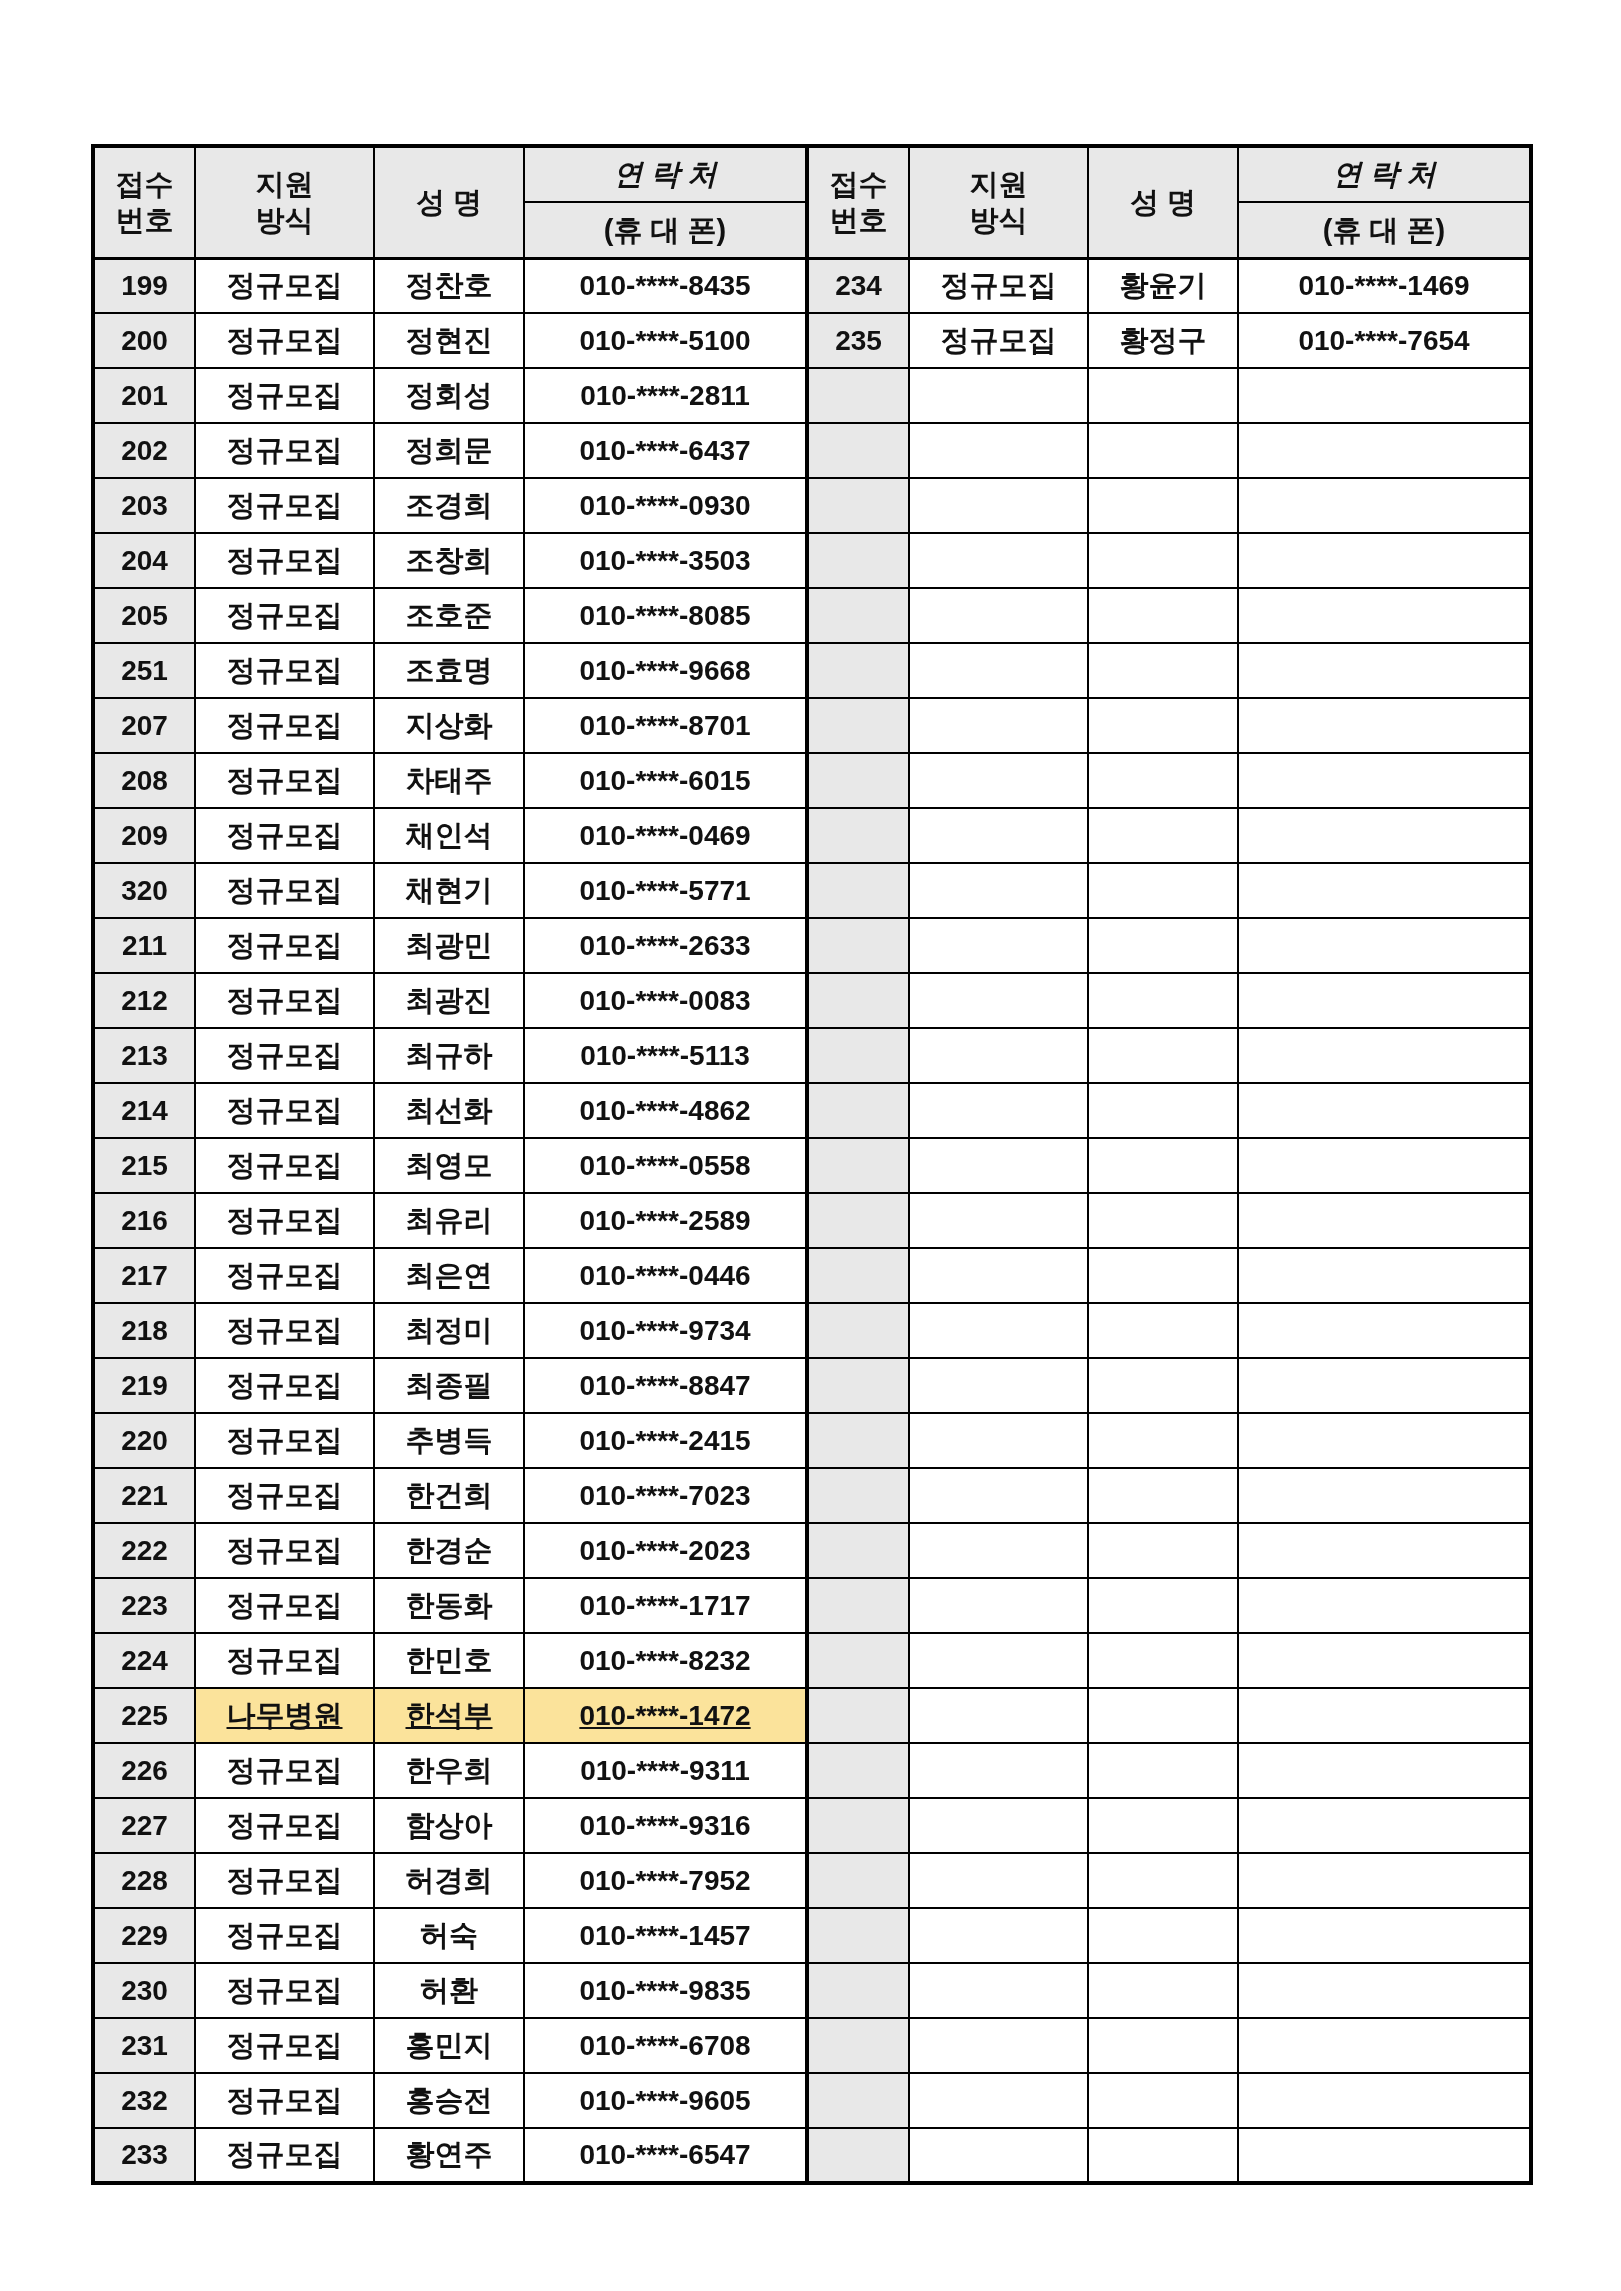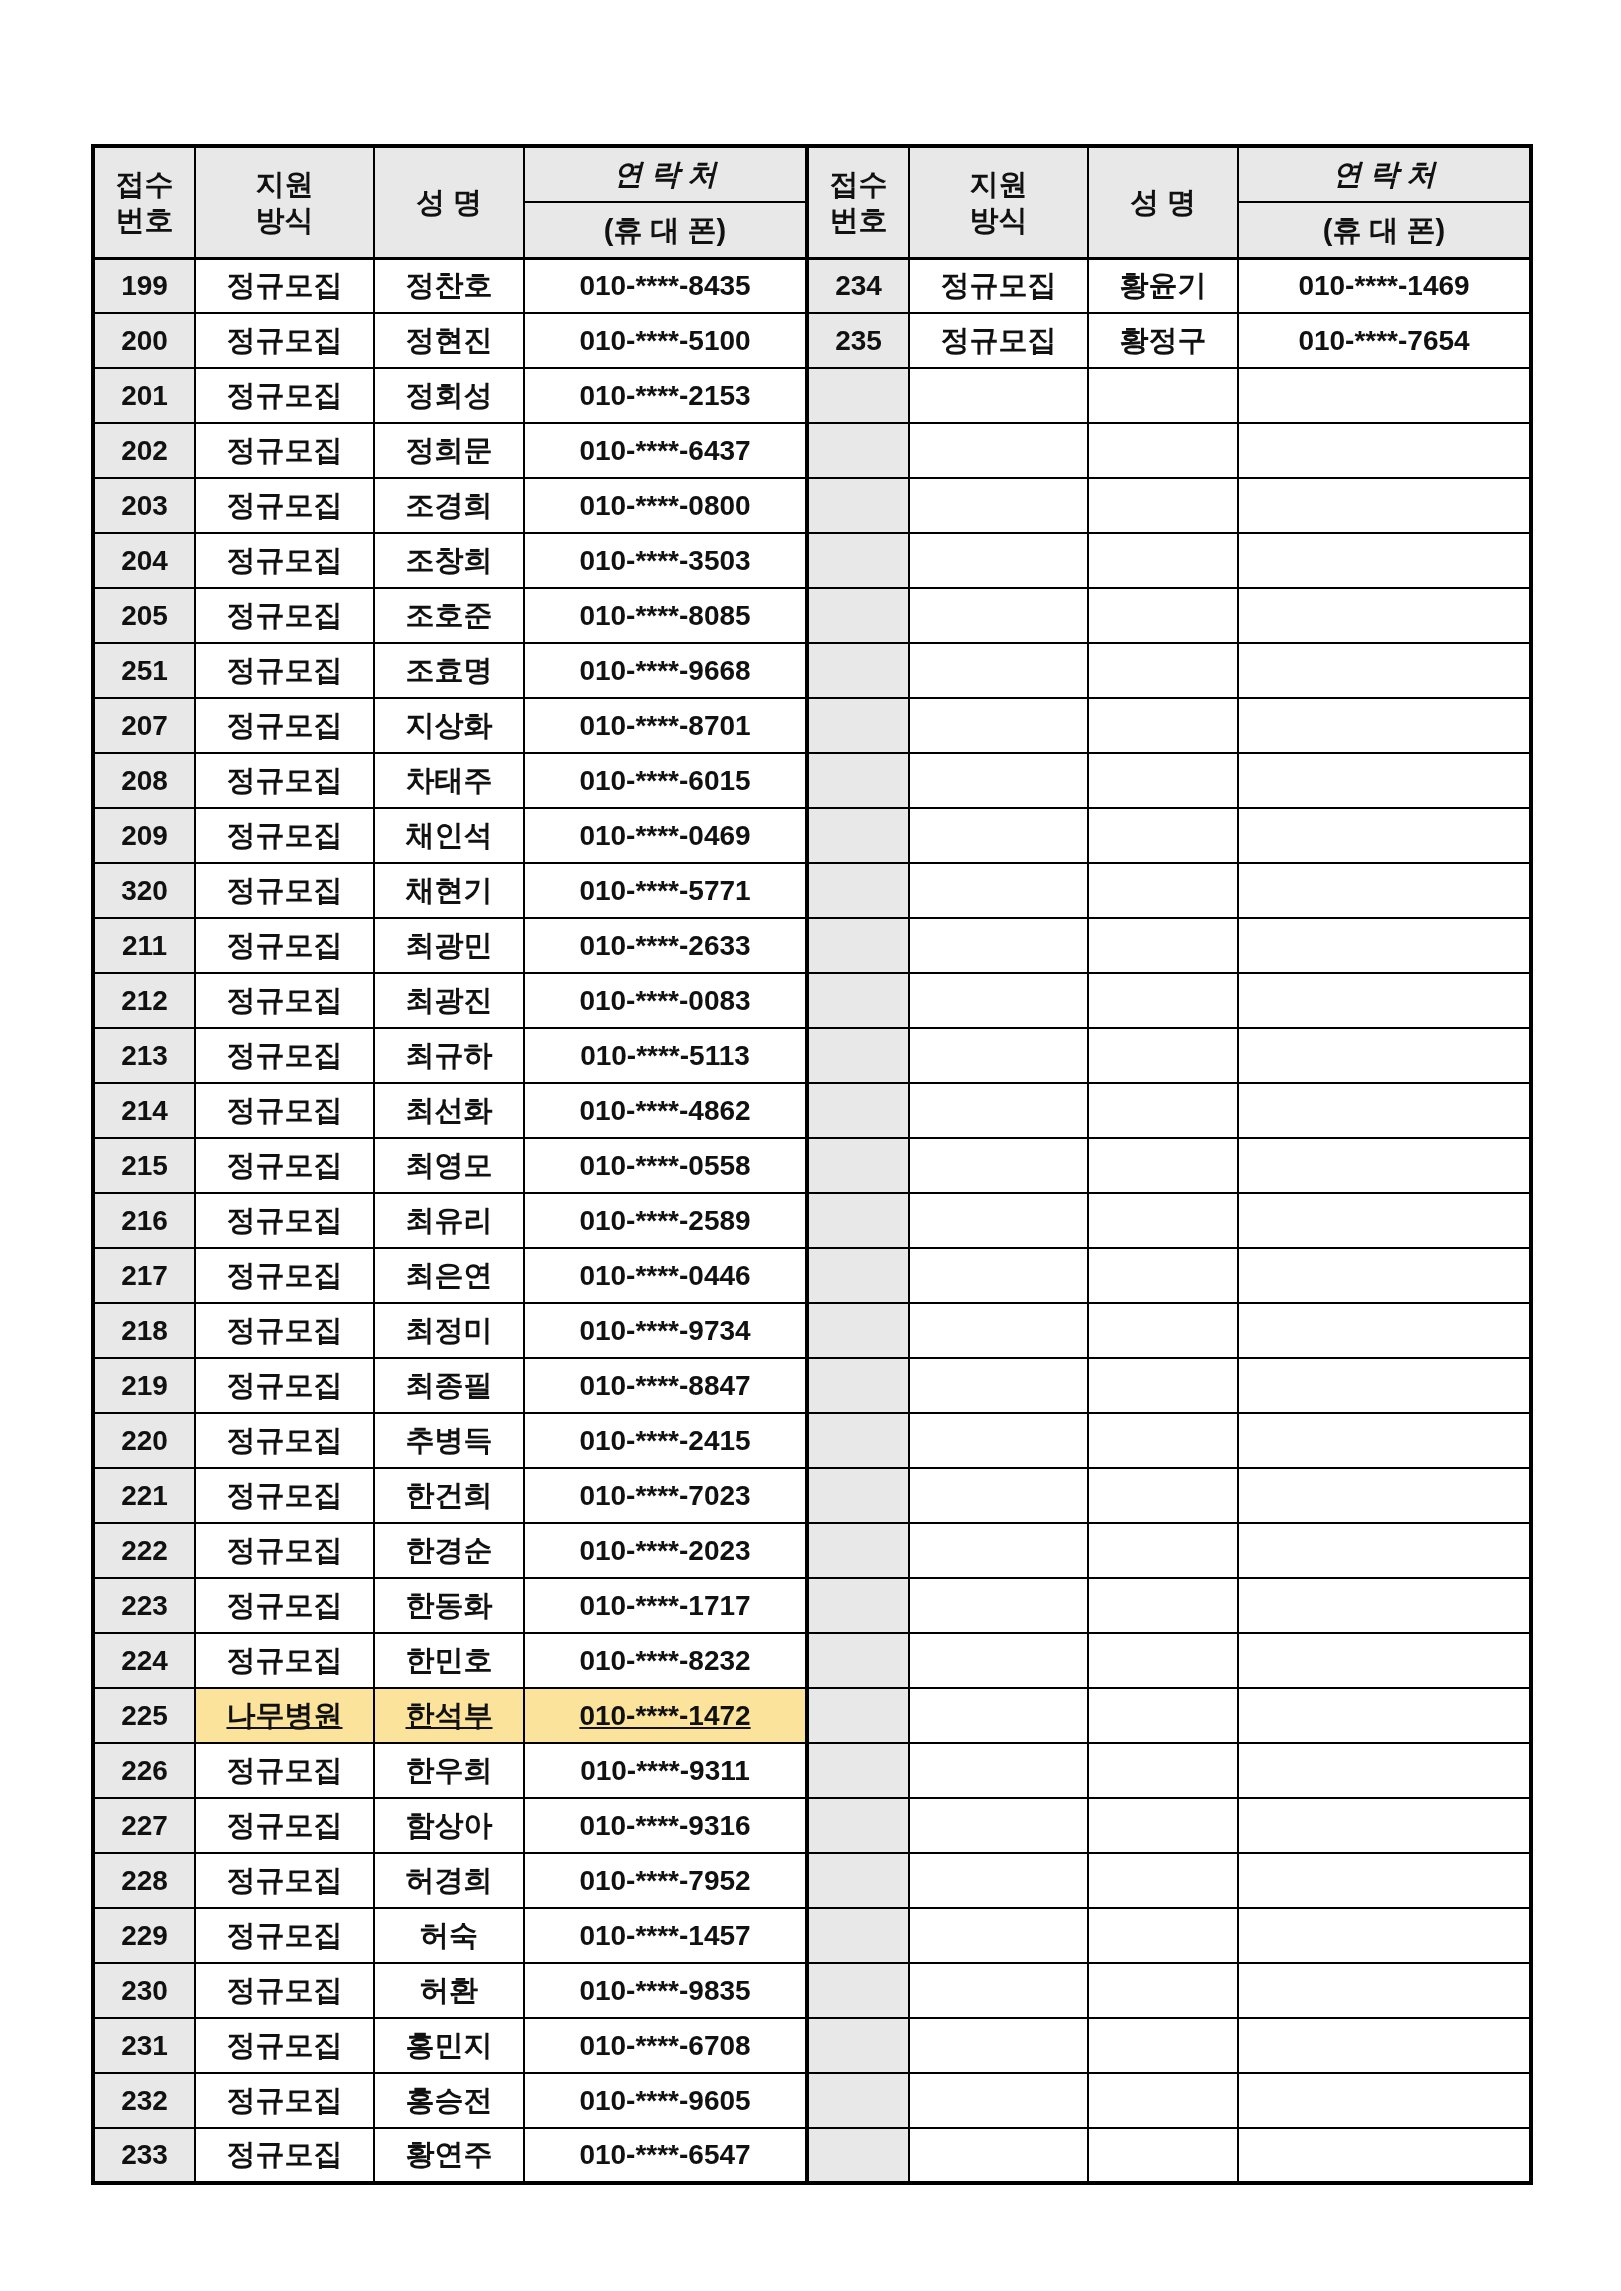--- a/index.html
+++ b/index.html
@@ -124,41 +124,41 @@
       <td class="phone">010-****-5100</td>
       <td class="no divider">235</td>
       <td class="type">정규모집</td>
       <td class="name">황정구</td>
       <td class="phone">010-****-7654</td>
     </tr>
         <tr>
       <td class="no">201</td>
       <td class="type">정규모집</td>
       <td class="name">정회성</td>
-      <td class="phone">010-****-2153</td>
+      <td class="phone">010-****-2811</td>
       <td class="no divider"></td>
       <td class="type"></td>
       <td class="name"></td>
       <td class="phone"></td>
     </tr>
         <tr>
       <td class="no">202</td>
       <td class="type">정규모집</td>
       <td class="name">정희문</td>
       <td class="phone">010-****-6437</td>
       <td class="no divider"></td>
       <td class="type"></td>
       <td class="name"></td>
       <td class="phone"></td>
     </tr>
         <tr>
       <td class="no">203</td>
       <td class="type">정규모집</td>
       <td class="name">조경희</td>
-      <td class="phone">010-****-0800</td>
+      <td class="phone">010-****-0930</td>
       <td class="no divider"></td>
       <td class="type"></td>
       <td class="name"></td>
       <td class="phone"></td>
     </tr>
         <tr>
       <td class="no">204</td>
       <td class="type">정규모집</td>
       <td class="name">조창희</td>
       <td class="phone">010-****-3503</td>

